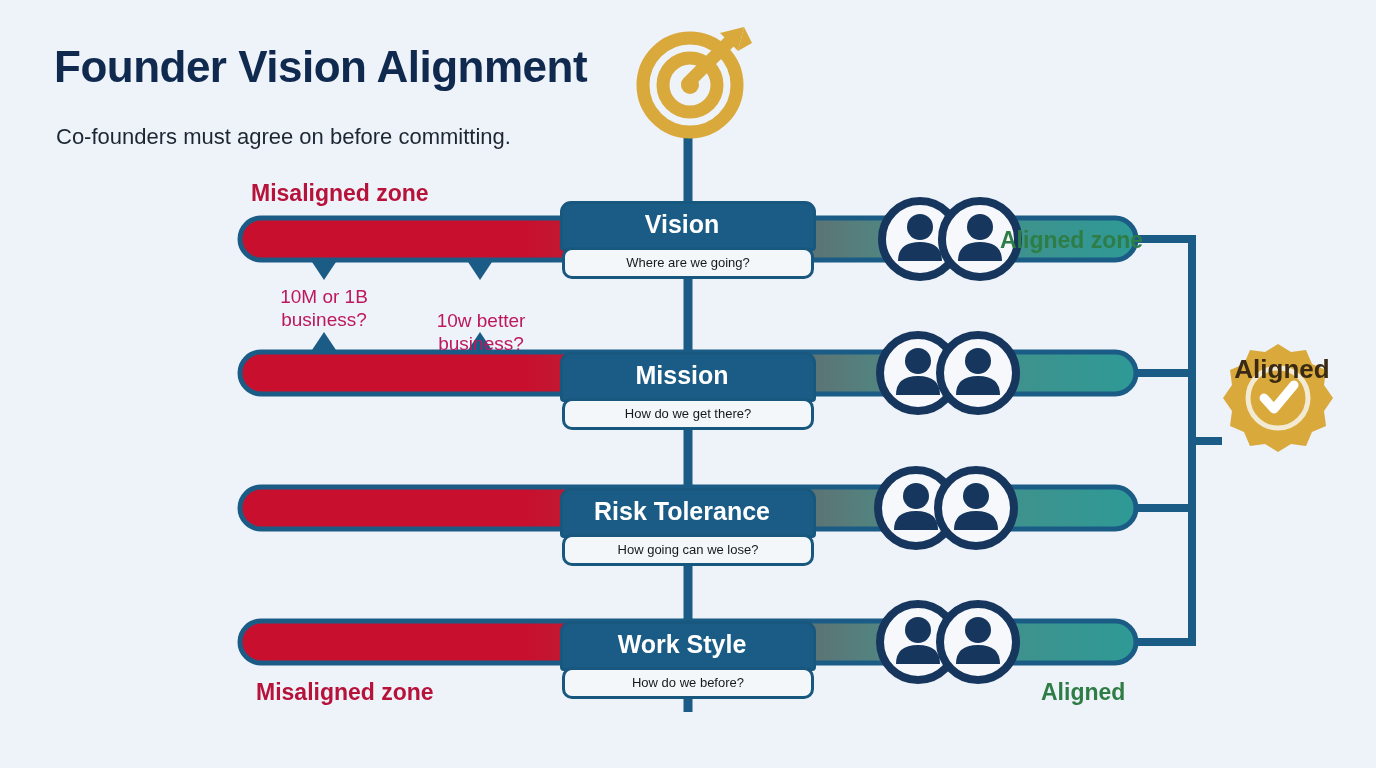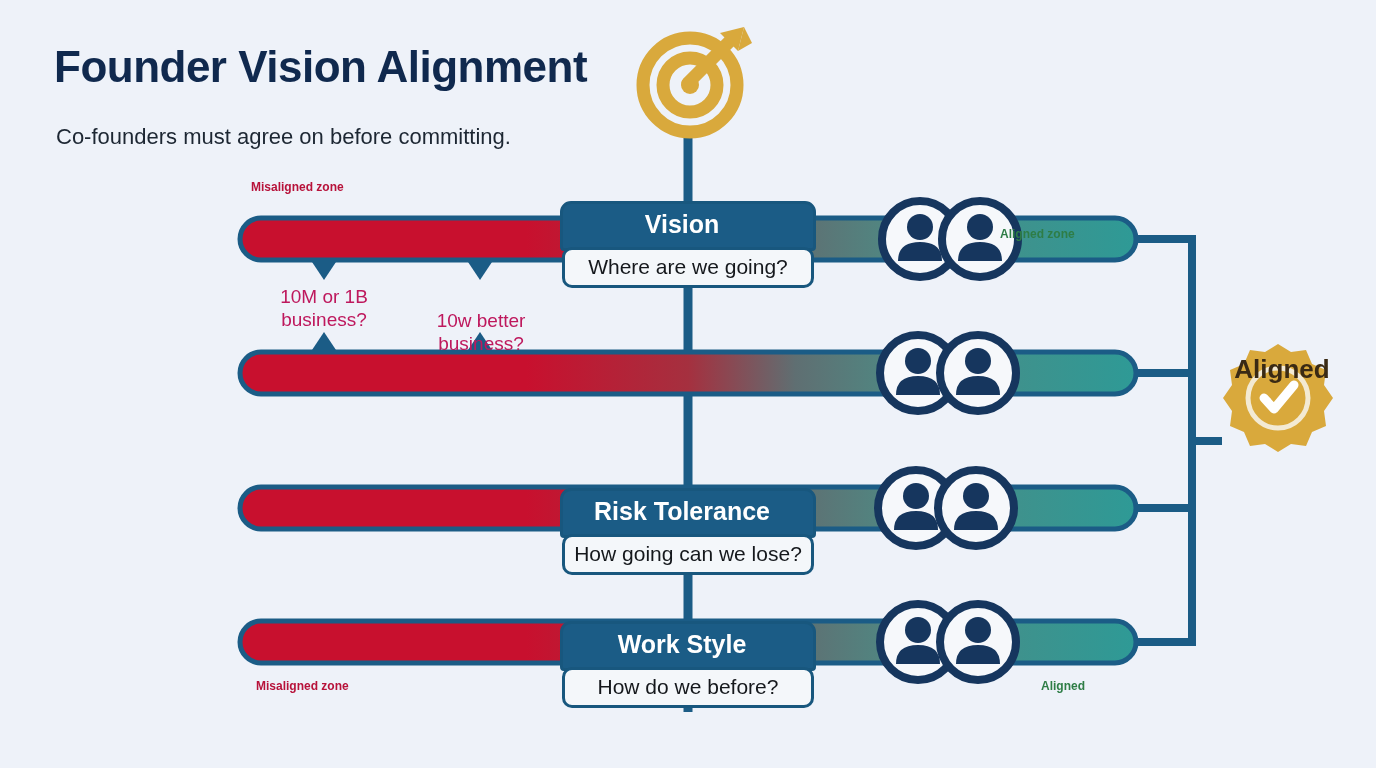--- a/index.html
+++ b/index.html
@@ -24,21 +24,21 @@
 
   
   svg.layer {
     position: absolute; left: 0; top: 0;
     width: 1376px; height: 768px;
     overflow: visible; pointer-events: none;
   }
 
   
   .zone-label {
-    position: absolute; font-size: 12px; font-weight: bold;
+    position: absolute; font-size: 23px; font-weight: bold;
     white-space: nowrap;
   }
   .zone-mis { color: #b7123a; }
   .zone-al  { color: #2e7d46; }
 
   
   .annot {
     position: absolute; font-size: 19px; color: #be185d;
     text-align: center; line-height: 1.22; white-space: nowrap;
   }
@@ -50,21 +50,21 @@
     border-radius: 11px 11px 4px 4px;
     color: #ffffff; font-size: 25px; font-weight: bold;
     text-align: center; padding: 6px 16px 9px 4px;
     white-space: nowrap; overflow: hidden;
   }
   .card-sub {
     position: relative;
     margin: -4px 2px 8px 2px;
     background: #f4f7fa; border: 3px solid #18577e;
     border-radius: 10px;
-    color: #15181c; font-size: 21px;
+    color: #15181c; font-size: 13px;
     text-align: center; padding: 5px 6px 6px 6px;
     white-space: nowrap; overflow: hidden;
   }
 
   
   #badge-wrap { position: absolute; left: 1222px; top: 352px; width: 120px; text-align: center; }
   #badge-label {
     margin-top: 2px; font-size: 26px; font-weight: bold;
     color: #3a2a14; white-space: nowrap;
   }
@@ -191,20 +191,24 @@
   <div class="annot" style="left:420px; top:285px; width:122px;margin-top:24px;">
     <div>10w better</div>
     <div>business?</div>
   </div>
 
   <div class="card" style="left:560px; top:201px;">
     <div class="card-head">Vision</div>
     <div class="card-sub">Where are we going?</div>
   </div>
 
+  <div class="card" style="left:560px; top:352px;">
+    <div class="card-head">Mission</div>
+    <div class="card-sub">How do we get there?</div>
+  </div>
 
   <div class="card" style="left:560px; top:488px;">
     <div class="card-head">Risk Tolerance</div>
     <div class="card-sub">How going can we lose?</div>
   </div>
 
   <div class="card" style="left:560px; top:621px;">
     <div class="card-head">Work Style</div>
     <div class="card-sub">How do we before?</div>
   </div>

